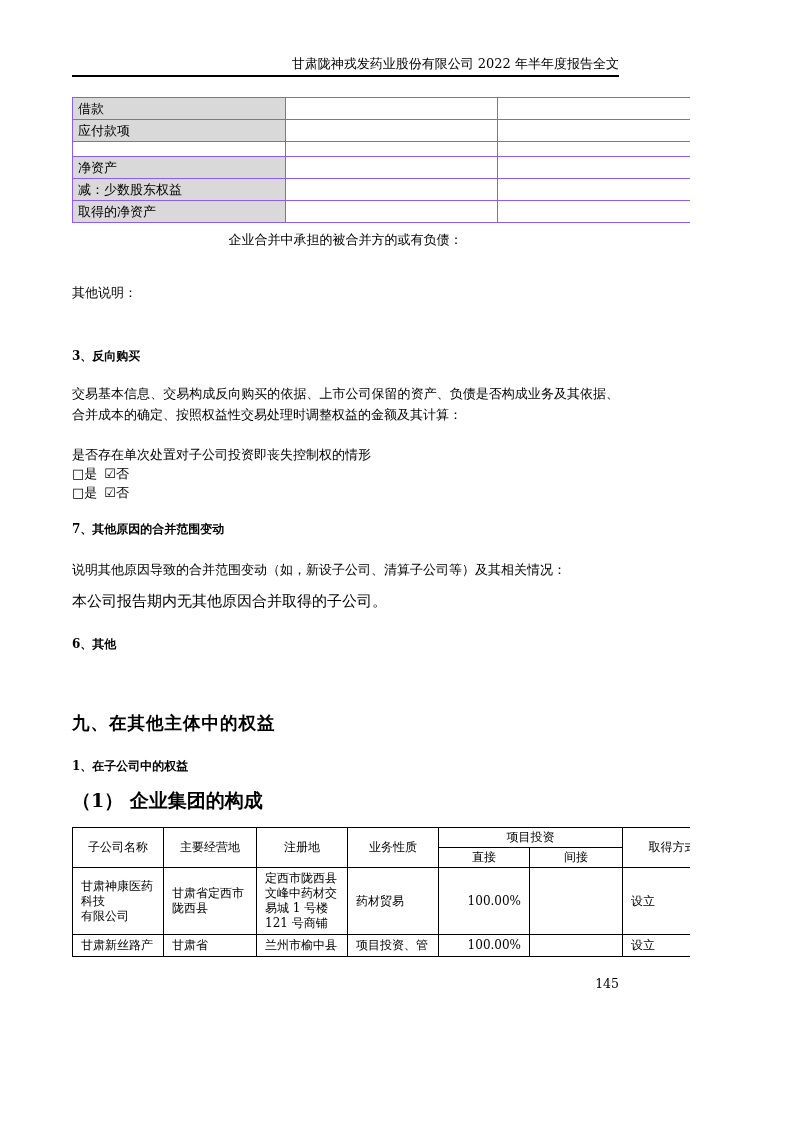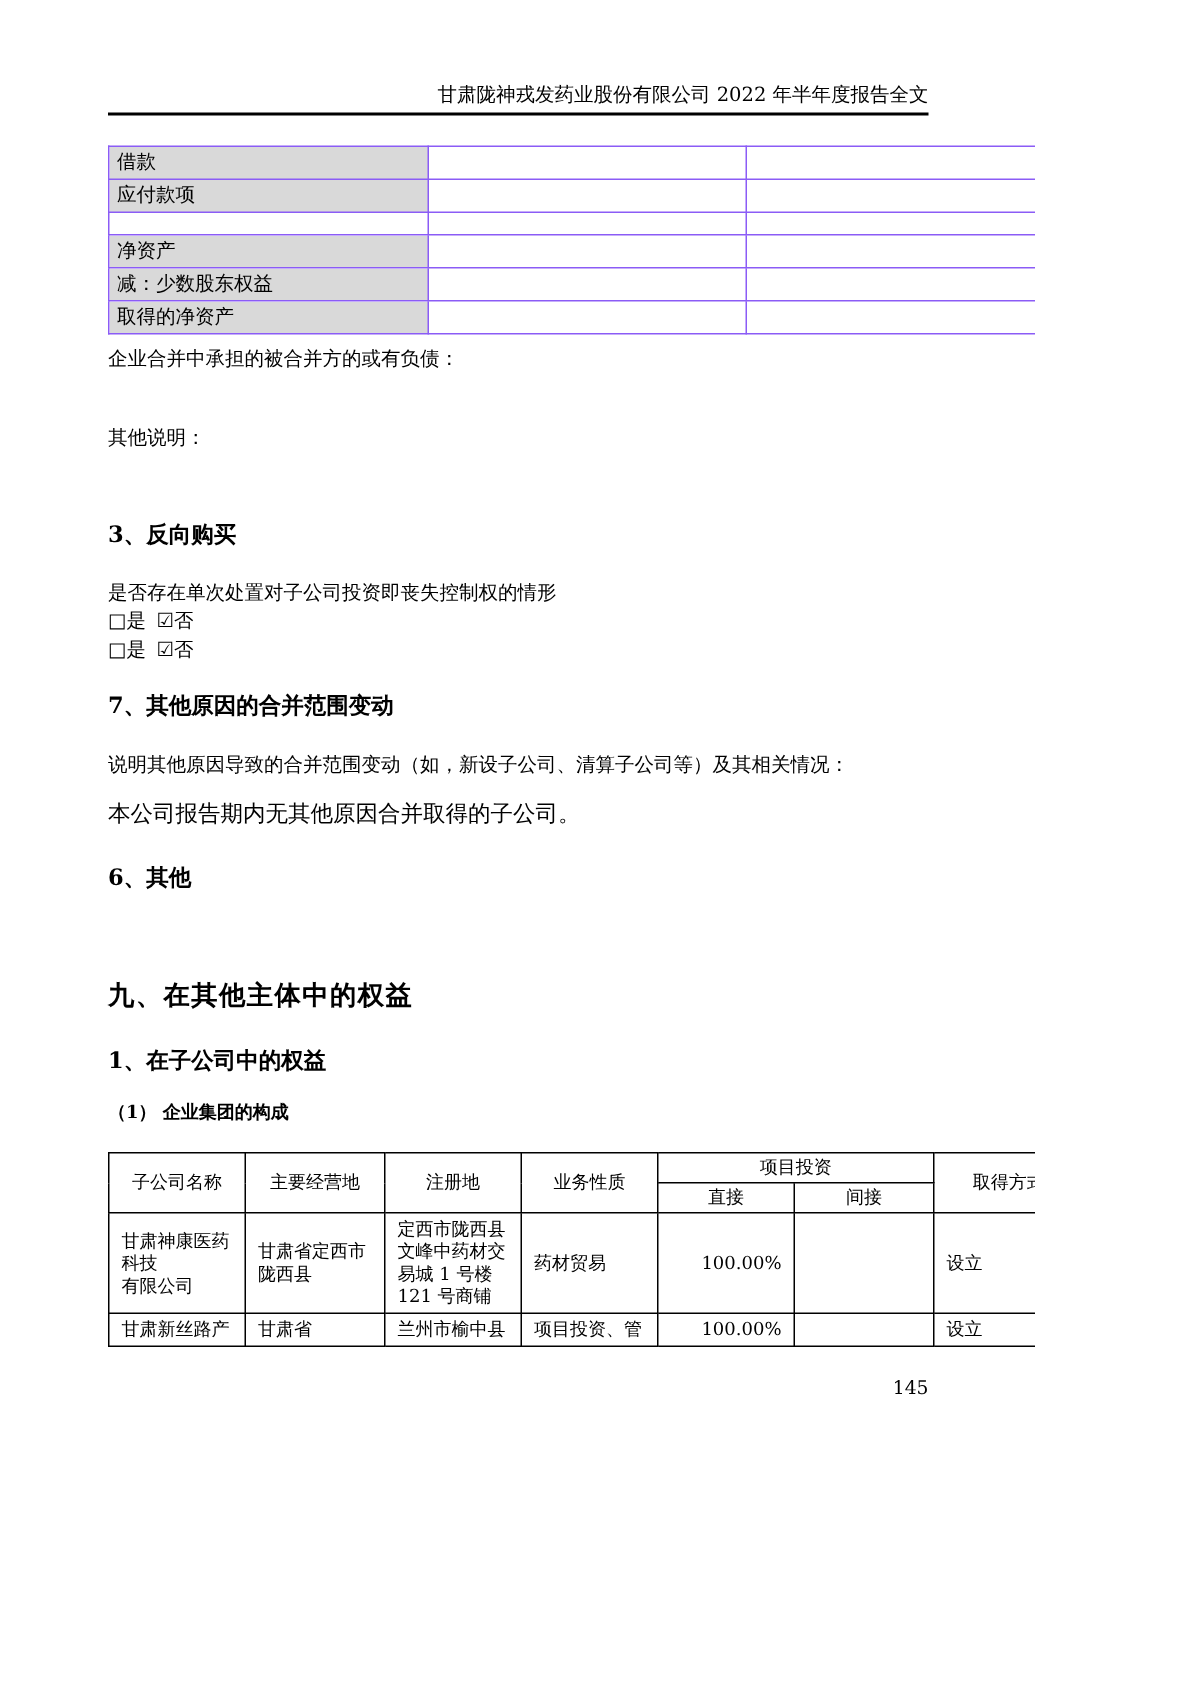--- a/index.html
+++ b/index.html
@@ -16,38 +16,38 @@
   .doc-header { text-align:right; font-size:13px; line-height:16px; }
   .header-rule { border-bottom:2px solid #000; margin-top:3px; }
 
   
   .t1 { border-collapse:collapse; width:650px; margin-top:20px; border:1.5px solid #000; table-layout:fixed; }
   .t1 td { border:1px solid #8b5cf6; font-size:13px; height:21px; line-height:21px; padding:0 5px; overflow:hidden; }
   .t1 td.lbl { background:#d9d9d9; }
   .t1 tr.short td { height:14px; line-height:14px; }
 
   .body-line { font-size:13px; line-height:17px; margin:0; }
-  .mt-contingent { margin-top:8px; }
+  .mt-contingent { margin-top:8px;text-align:center; }
   .mt-other { margin-top:36px; }
 
-  .h-l3 { font-size:15px; font-weight:bold; line-height:20px; margin:0; }
+  .h-l3 { font-size:12px; font-weight:bold; line-height:20px; margin:0; }
   .mt-s3 { margin-top:45px; }
   .para { font-size:13px; line-height:21px; margin:17px 0 0 0; text-align:justify; }
   .mt-s4 { margin-top:38px; }
   .qline { font-size:13px; line-height:19px; margin:0; }
   .mt-q1 { margin-top:20px; }
   .cb-no { margin-left:7px; }
   .mt-s5 { margin-top:17px; }
   .mt-s5body { margin-top:22px; }
   .s5-note { font-size:15px; line-height:20px; margin:13px 0 0 0; }
   .mt-s6 { margin-top:23px; }
 
   .h-l2 { font-size:17.5px; font-weight:bold; line-height:22px; margin:58px 0 0 0; letter-spacing:1px; }
   .h-sub1 { margin-top:22px; }
-  .h-sub11 { font-size:12px; font-weight:bold; line-height:17px; margin:16px 0 0 0; }
+  .h-sub11 { font-size:19px; font-weight:bold; line-height:17px; margin:16px 0 0 0; }
 
   
   .t2 { border-collapse:collapse; width:650px; margin-top:18px; border:1.5px solid #000; table-layout:fixed; }
   .t2 th { border:1px solid #000; font-size:12px; font-weight:normal; text-align:center; height:19px; padding:0 2px; vertical-align:middle; }
   .t2 td { border:1px solid #000; font-size:12px; text-align:left; padding:3px 8px; vertical-align:middle; white-space:pre-line; line-height:15px; }
   .t2 td.num { text-align:right; }
 
   .page-num { margin-top:19px; text-align:right; font-size:12.5px; line-height:15px; }
 </style>
 </head>
@@ -97,20 +97,21 @@
         <td></td>
         <td></td>
       </tr>
     </tbody>
   </table>
 
   <p class="body-line mt-contingent">企业合并中承担的被合并方的或有负债：</p>
   <p class="body-line mt-other">其他说明：</p>
 
   <h3 class="h-l3 mt-s3">3、反向购买</h3>
+  <p class="para">交易基本信息、交易构成反向购买的依据、上市公司保留的资产、负债是否构成业务及其依据、合并成本的确定、按照权益性交易处理时调整权益的金额及其计算：</p>
 
   <p class="qline mt-q1">是否存在单次处置对子公司投资即丧失控制权的情形</p>
   <p class="qline"><span>□</span><span>是</span><span class="cb-no">☑</span><span>否</span></p>
   <p class="qline"><span>□</span><span>是</span><span class="cb-no">☑</span><span>否</span></p>
 
   <h3 class="h-l3 mt-s5">7、其他原因的合并范围变动</h3>
   <p class="body-line mt-s5body">说明其他原因导致的合并范围变动（如，新设子公司、清算子公司等）及其相关情况：</p>
   <p class="s5-note">本公司报告期内无其他原因合并取得的子公司。</p>
 
   <h3 class="h-l3 mt-s6">6、其他</h3>

